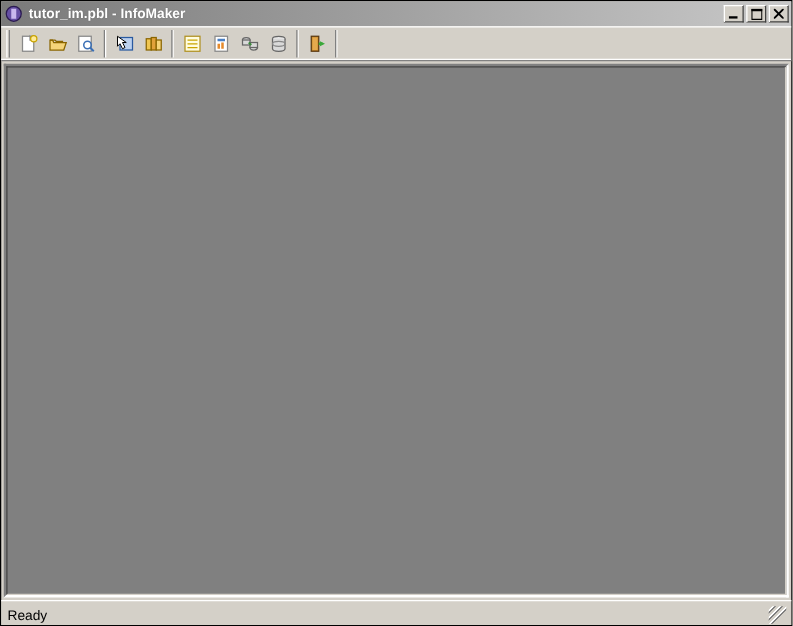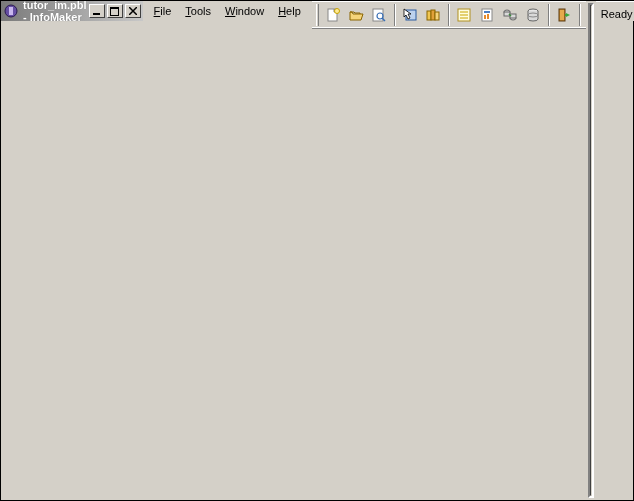--- a/index.html
+++ b/index.html
@@ -1,17 +1,17 @@
 <!DOCTYPE html>
 <html><head>
 <meta charset="utf-8">
 <style>
   * { box-sizing: border-box; margin: 0; padding: 0; }
   html, body { width: 634px; height: 501px; overflow: hidden; font-family: Tahoma, Arial, sans-serif; font-size: 11px; background: #d4d0c8; }
-  .window { width: 634px; height: 501px; border: 1px solid #000; display: flex; background: #d4d0c8; }
+  .window { width: 634px; height: 501px; border: 1px solid #000; display: flex; flex-direction: column; background: #d4d0c8; }
   
   .titlebar { height: 20px; background: linear-gradient(to right, #7a7a7a, #c8c8c8); display: flex; align-items: center; padding: 0 2px; }
   .titlebar .appicon { width: 16px; height: 16px; margin-right: 3px; display:flex; align-items:center; justify-content:center; }
   .titlebar .title { color: #fff; font-weight: bold; font-size: 11px; flex: 1; padding-left: 1px; text-shadow: 0 0 1px rgba(0,0,0,0.3);}
   .winbtns { display: flex; gap: 0; }
   .winbtn { width: 16px; height: 14px; background: #d4d0c8; border: 1px solid #fff; border-right-color: #404040; border-bottom-color: #404040; margin-left: 2px; display:flex; align-items:center; justify-content:center; font-size:10px; font-family: Marlett, Arial; cursor:default;}
   .winbtn svg { display:block; }
   
   .menubar { height: 20px; background: #d4d0c8; display: flex; align-items: center; padding: 0 4px; border-bottom: 0; }
   .menuitem { padding: 2px 7px; cursor: default; }
@@ -58,26 +58,20 @@
           </svg>
         </div>
       <div class="winbtn">
           <svg width="8" height="8">
             <path d="M0 0 L8 8 M8 0 L0 8" stroke="#000" stroke-width="1.5"></path>
           </svg>
         </div>
     </div>
   </div>
 
-  <div class="menubar">
-    <span class="menuitem"><span><u>F</u>ile</span></span>
-    <span class="menuitem"><span><u>T</u>ools</span></span>
-    <span class="menuitem"><span><u>W</u>indow</span></span>
-    <span class="menuitem"><span><u>H</u>elp</span></span>
-  </div>
 
   <div class="toolbar">
     <div class="grip"></div>
     <div class="tbtn">
       <svg width="16" height="16">
           <rect x="3" y="2" width="9" height="12" fill="#fff" stroke="#888"></rect>
           <path d="M9 2 L12 5 L9 5 Z" fill="#d4d0c8" stroke="#888"></path>
           <circle cx="12" cy="4" r="2.5" fill="#ffeb99" stroke="#c9a400"></circle>
         </svg>
     </div>

